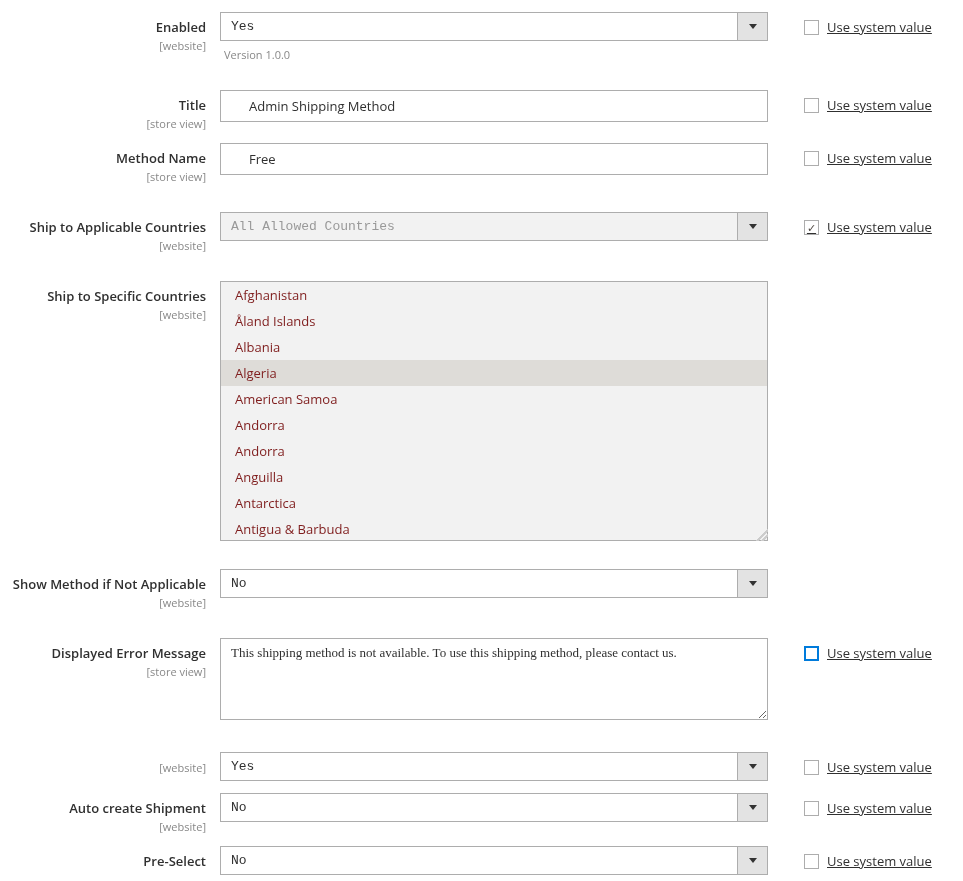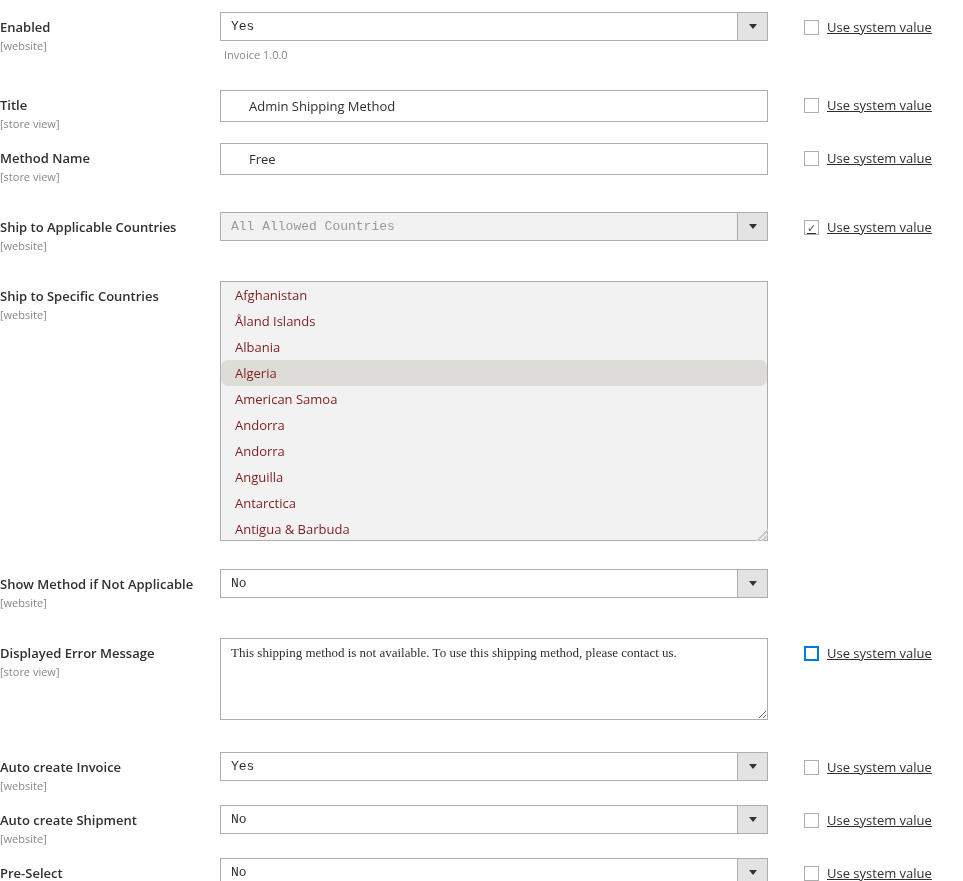--- a/index.html
+++ b/index.html
@@ -12,21 +12,21 @@
 }
 .form-container { width: 963px; }
 .field-row {
   display: flex;
   align-items: flex-start;
   margin-bottom: 12px;
 }
 .field-row.tall { margin-bottom: 28px; }
 .label-col {
   width: 220px;
-  text-align: left;
+  text-align: right;
   padding-right: 14px;
   padding-top: 6px;
 }
 .label-main {
   font-size: 13px;
   color: #303030;
   font-weight: 600;
 }
 .label-scope {
   font-size: 11px;
@@ -136,21 +136,20 @@
 }
 .multiselect.disabled { color: #999; }
 .ms-option {
   padding: 4px 14px;
   font-size: 13px;
   color: #7f1d1d;
   cursor: default;
 }
 .ms-option.hov {
   background: #dedcd8;
-  border-radius: 7px;
 }
 .resize-handle {
   position: absolute;
   right: 0;
   bottom: 0;
   width: 12px;
   height: 12px;
   background:
     linear-gradient(135deg, transparent 0%, transparent 50%, #ccc 50%, #ccc 60%, transparent 60%, transparent 70%, #ccc 70%, #ccc 80%, transparent 80%);
 }
@@ -163,21 +162,21 @@
   <div class="field-row tall">
     <div class="label-col">
       <div class="label-main">Enabled</div>
       <div class="label-scope">[website]</div>
     </div>
     <div class="input-col">
       <div class="select-wrap">
         <div class="select-text">Yes</div>
         <div class="select-btn"></div>
       </div>
-      <div class="note">Invoice 1.0.0</div>
+      <div class="note">Version 1.0.0</div>
     </div>
     <div class="check-col">
       <span class="chk"></span>
       <span class="chk-label">Use system value</span>
     </div>
   </div>
 
   <div class="field-row">
     <div class="label-col">
       <div class="label-main">Title</div>
@@ -269,21 +268,20 @@
       <textarea class="textarea" style="">This shipping method is not available. To use this shipping method, please contact us.</textarea>
     </div>
     <div class="check-col">
       <span class="chk blue-focus"></span>
       <span class="chk-label">Use system value</span>
     </div>
   </div>
 
   <div class="field-row">
     <div class="label-col">
-      <div class="label-main">Auto create Invoice</div>
       <div class="label-scope">[website]</div>
     </div>
     <div class="input-col">
       <div class="select-wrap">
         <div class="select-text">Yes</div>
         <div class="select-btn"></div>
       </div>
     </div>
     <div class="check-col">
       <span class="chk"></span>

